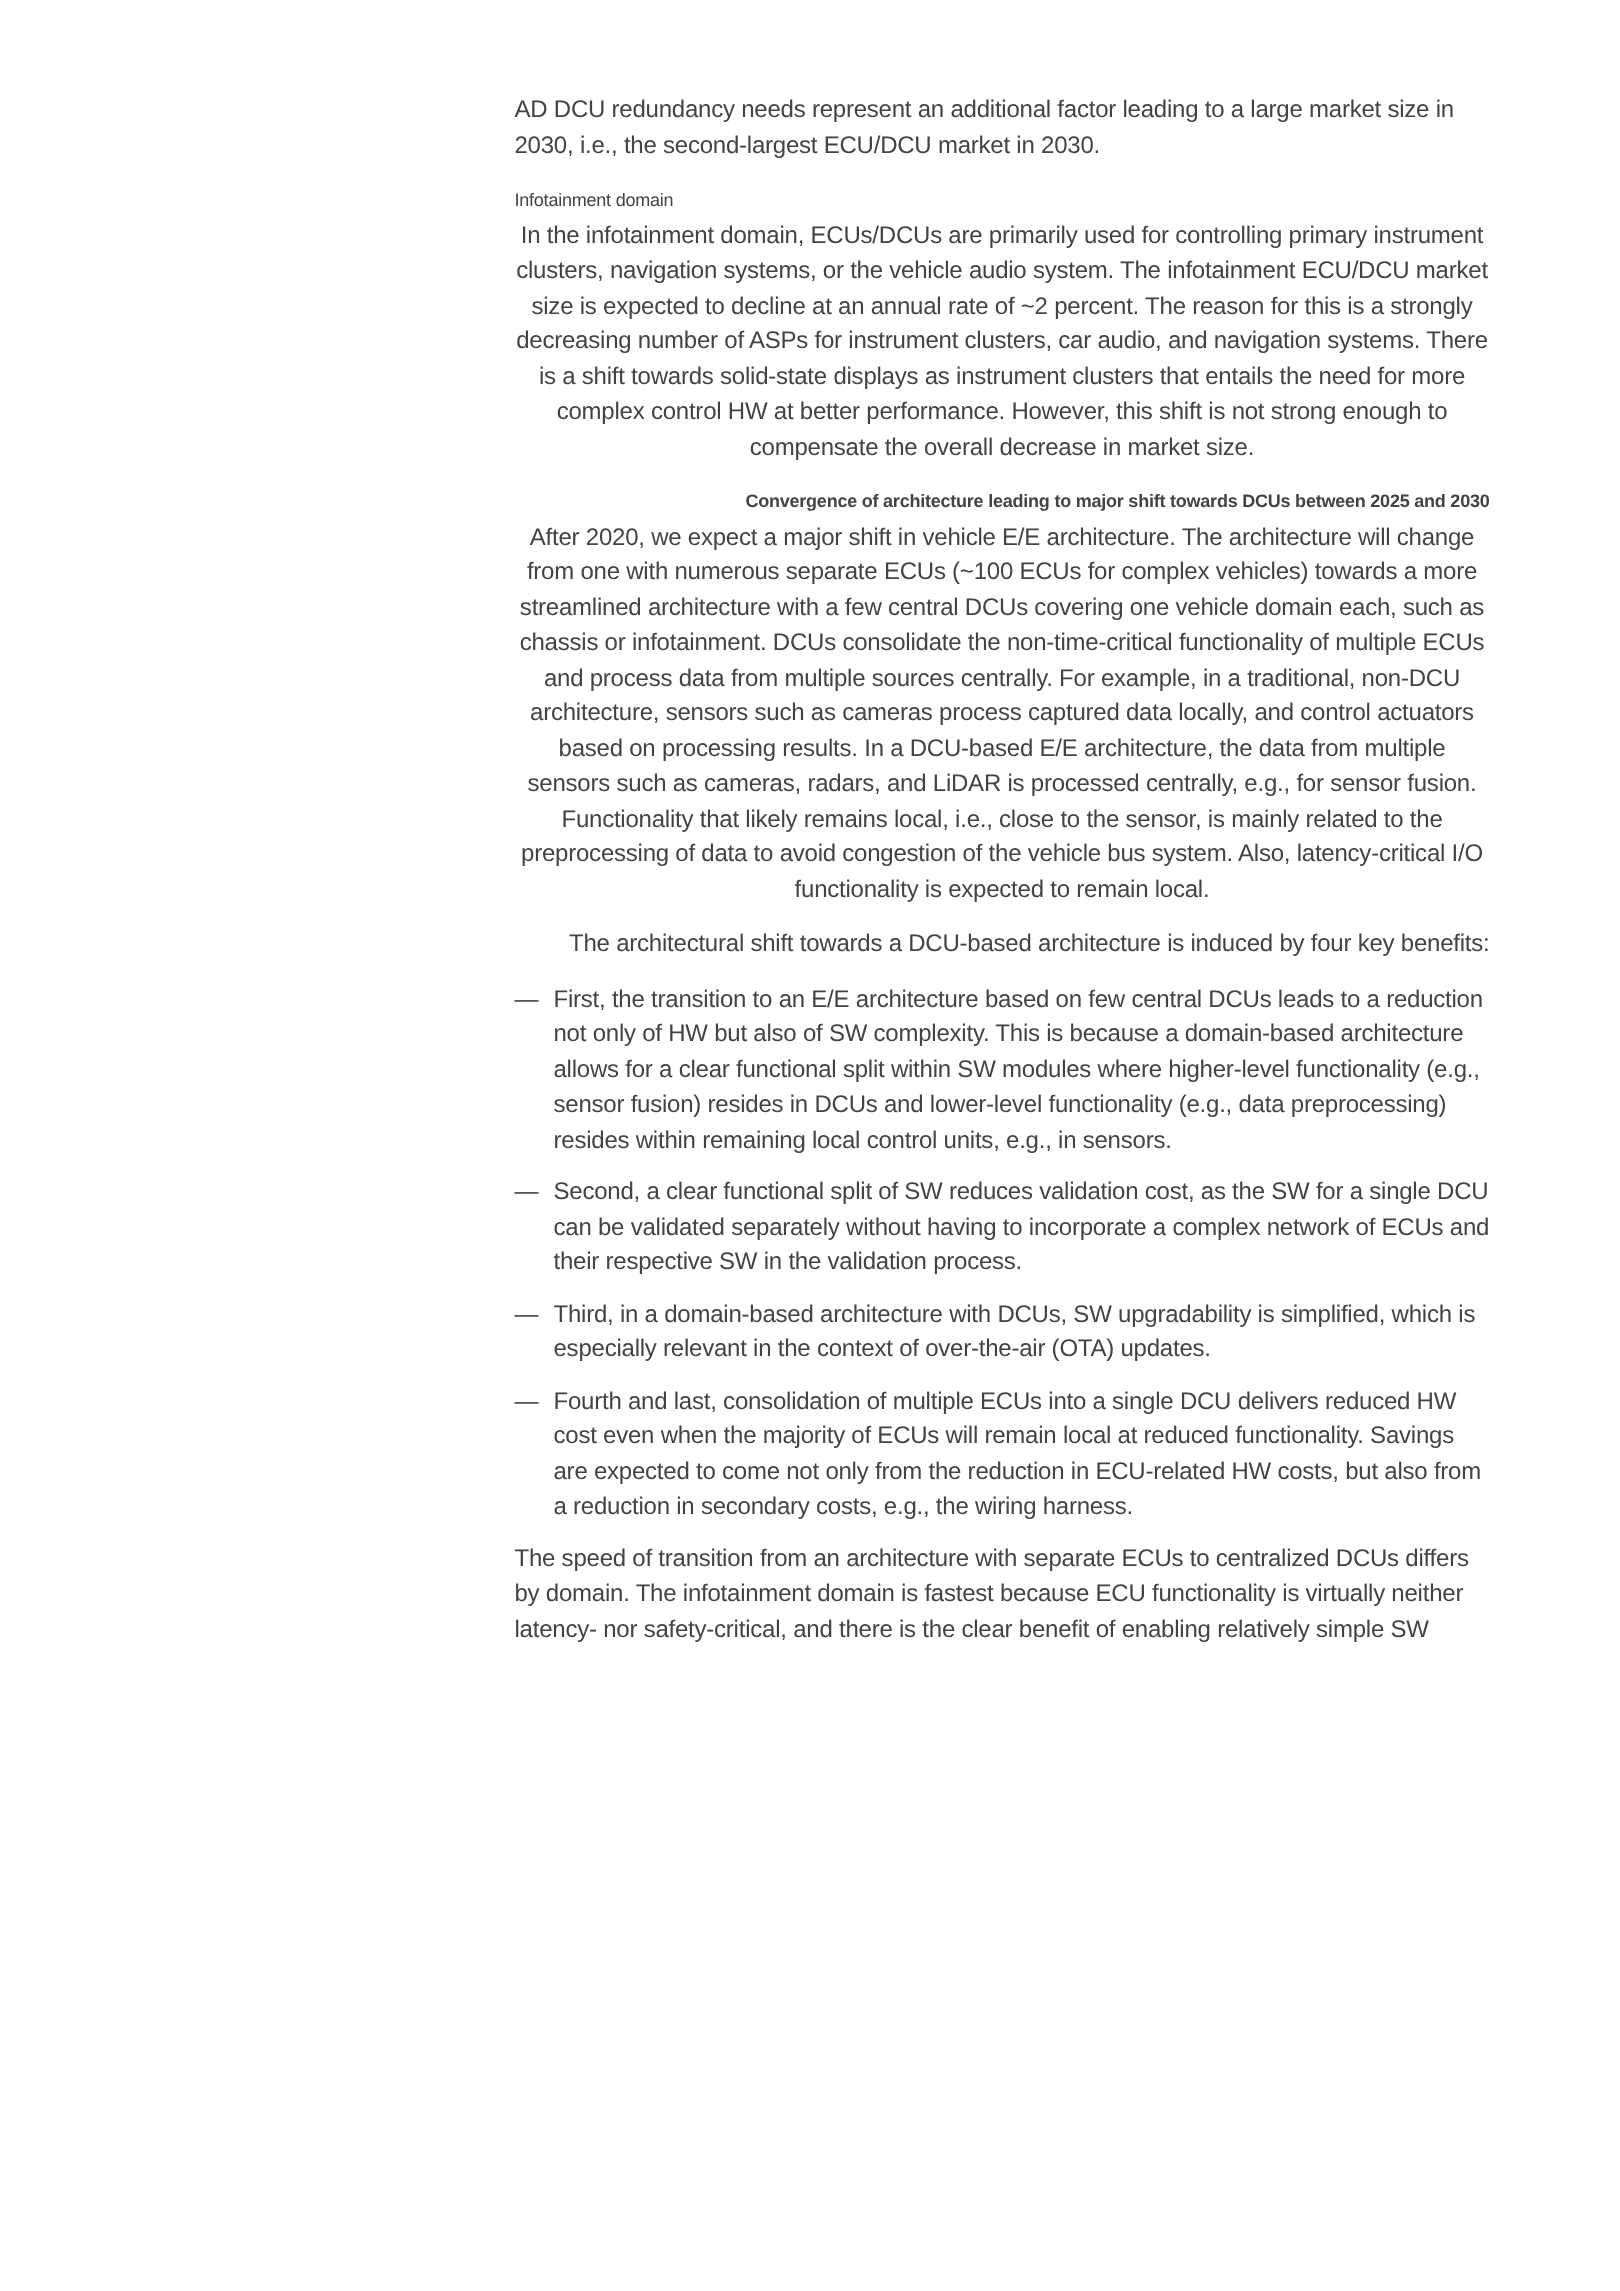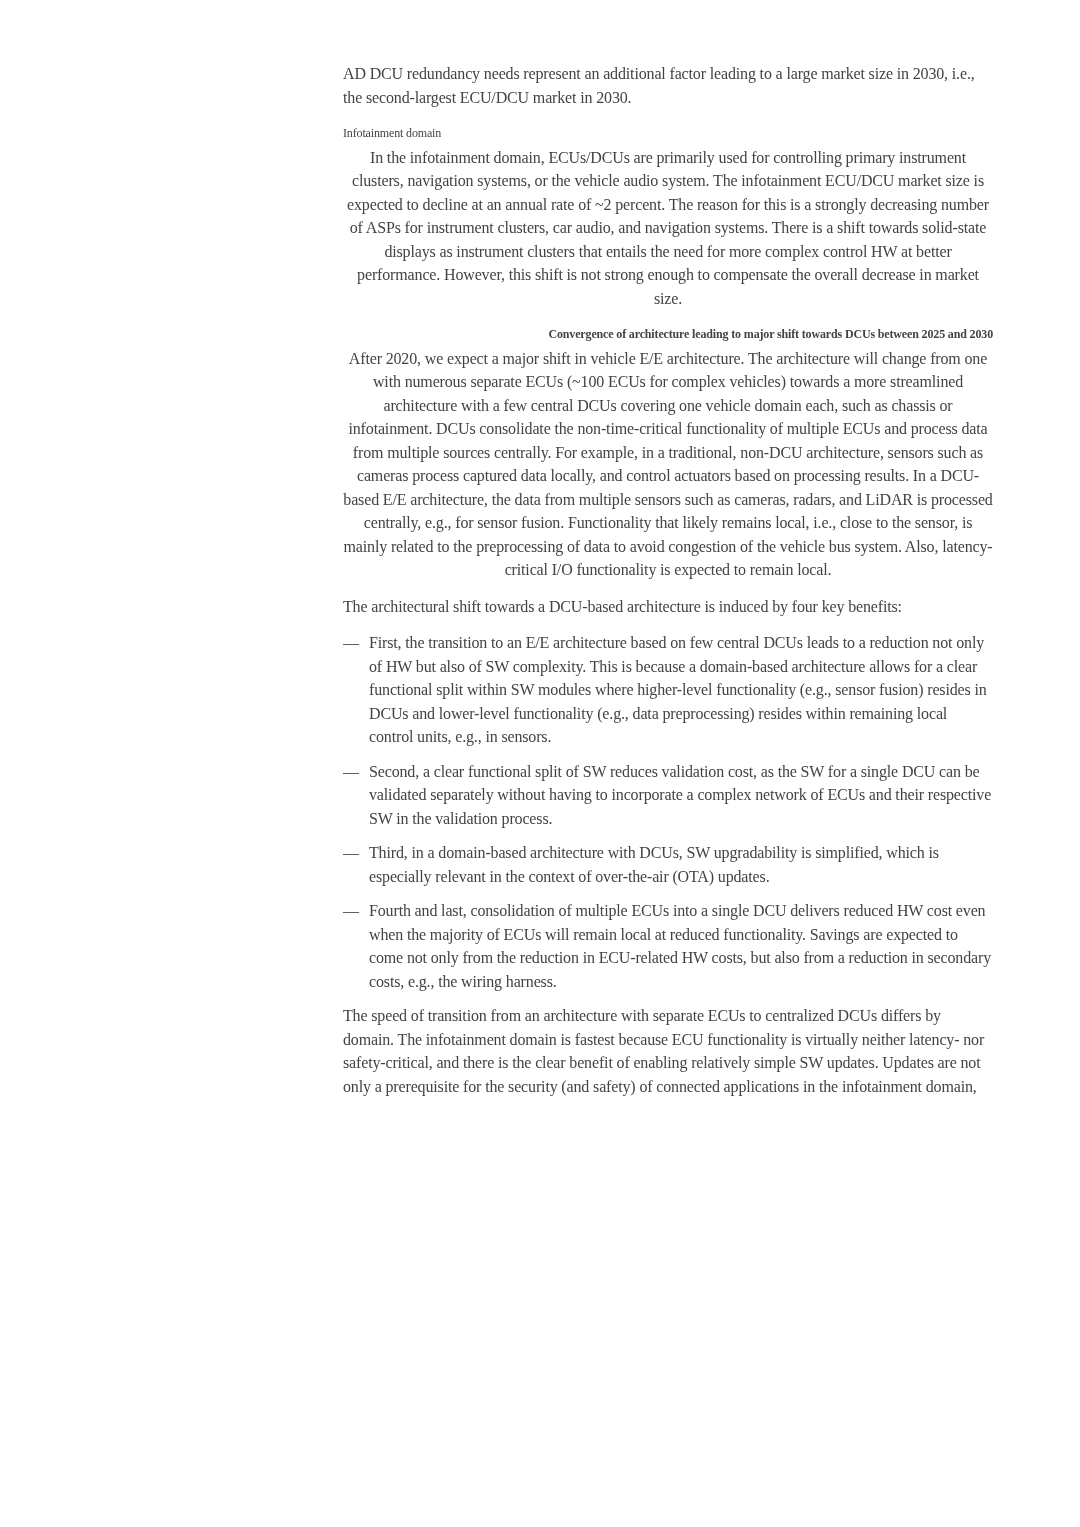--- a/index.html
+++ b/index.html
@@ -1,21 +1,21 @@
 <!DOCTYPE html>
 <html><head>
 <meta charset="utf-8">
 <style>
   html, body { margin: 0; padding: 0; background: #ffffff; }
   .page {
     position: relative;
     width: 1080px;
     height: 1101px;
     background: #ffffff;
-    font-family: Liberation Serif, serif;
+    font-family: Liberation Sans, sans-serif;
     color: #434343;
     overflow: hidden;
   }
   .content {
     position: absolute;
     left: 343px;
     top: 62px;
     width: 650px;
     font-size: 16px;
     line-height: 23.5px;
@@ -84,21 +84,21 @@
     <p class="para">AD DCU redundancy needs represent an additional factor leading to a large market size in 2030, i.e., the second-largest ECU/DCU market in 2030.</p>
 
     <h2 class="subhead">Infotainment domain</h2>
 
     <p class="para tight">In the infotainment domain, ECUs/DCUs are primarily used for controlling primary instrument clusters, navigation systems, or the vehicle audio system. The infotainment ECU/DCU market size is expected to decline at an annual rate of ~2 percent. The reason for this is a strongly decreasing number of ASPs for instrument clusters, car audio, and navigation systems. There is a shift towards solid-state displays as instrument clusters that entails the need for more complex control HW at better performance. However, this shift is not strong enough to compensate the overall decrease in market size.</p>
 
     <h2 class="subhead bold">Convergence of architecture leading to major shift towards DCUs between 2025 and 2030</h2>
 
     <p class="para tight">After 2020, we expect a major shift in vehicle E/E architecture. The architecture will change from one with numerous separate ECUs (~100 ECUs for complex vehicles) towards a more streamlined architecture with a few central DCUs covering one vehicle domain each, such as chassis or infotainment. DCUs consolidate the non-time-critical functionality of multiple ECUs and process data from multiple sources centrally. For example, in a traditional, non-DCU architecture, sensors such as cameras process captured data locally, and control actuators based on processing results. In a DCU-based E/E architecture, the data from multiple sensors such as cameras, radars, and LiDAR is processed centrally, e.g., for sensor fusion. Functionality that likely remains local, i.e., close to the sensor, is mainly related to the preprocessing of data to avoid congestion of the vehicle bus system. Also, latency-critical I/O functionality is expected to remain local.</p>
 
-    <p class="para" style="">The architectural shift towards a DCU-based architecture is induced by four key benefits:</p>
+    <p class="para" style="text-align:right;">The architectural shift towards a DCU-based architecture is induced by four key benefits:</p>
 
     <ul class="bullets">
       <li class="bullet">
         <span class="marker">—</span>
         <span class="btext">First, the transition to an E/E architecture based on few central DCUs leads to a reduction not only of HW but also of SW complexity. This is because a domain-based architecture allows for a clear functional split within SW modules where higher-level functionality (e.g., sensor fusion) resides in DCUs and lower-level functionality (e.g., data preprocessing) resides within remaining local control units, e.g., in sensors.</span>
       </li>
       <li class="bullet">
         <span class="marker">—</span>
         <span class="btext">Second, a clear functional split of SW reduces validation cost, as the SW for a single DCU can be validated separately without having to incorporate a complex network of ECUs and their respective SW in the validation process.</span>
       </li>

